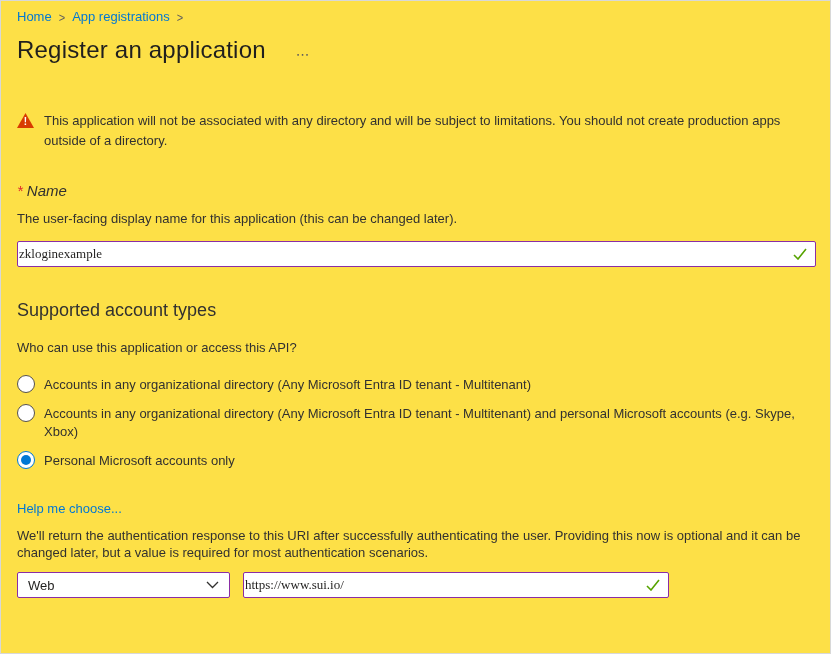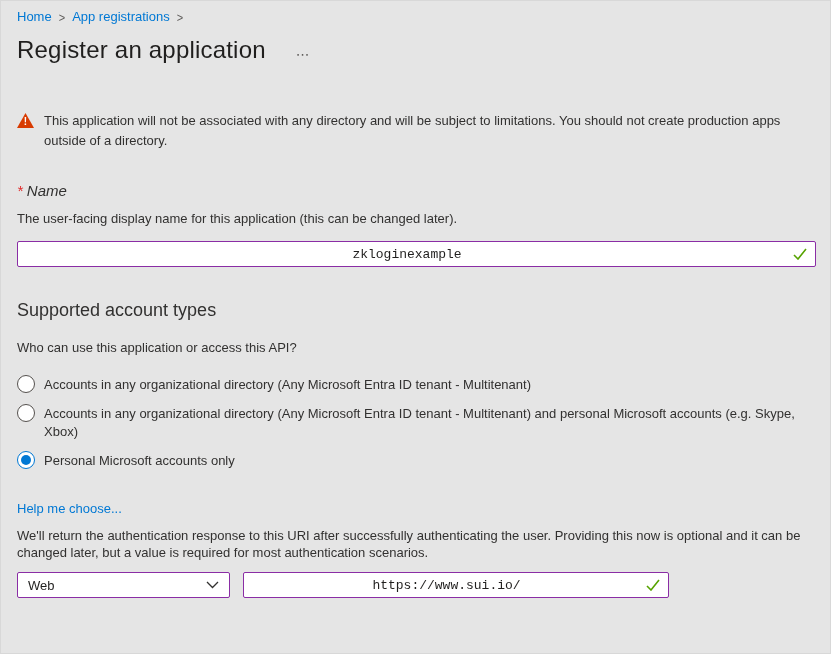--- a/index.html
+++ b/index.html
@@ -6,21 +6,21 @@
   html, body { background: #ffffff; }
   body {
     font-family: "Liberation Sans", "DejaVu Sans", sans-serif;
     color: #323130;
     width: 831px;
   }
   .page {
     width: 831px;
     height: 654px;
     border: 1px solid #d8d8d8;
-    background: #e5e5e5;
+    background: #fde047;
     padding: 8px 16px 0 16px;
     overflow: hidden;
   }
 
   
   .breadcrumb { font-size: 13px; display: flex; align-items: center; gap: 7px; }
   .breadcrumb a { color: #0078d4; text-decoration: none; cursor: pointer; }
   .crumb-sep { color: #605e5c; font-size: 11px; transform: scaleY(1.15); display: inline-block; }
 
   
@@ -45,23 +45,23 @@
   
   .field-label { margin-top: 31px; font-size: 15px; color: #323130; font-style: italic; }
   .required-mark { color: #e02b2b; margin-right: 4px; }
   .field-desc { margin-top: 11px; font-size: 13px; line-height: 17px; color: #323130; max-width: 790px; }
 
   
   .input-wrap { position: relative; margin-top: 14px; }
   .text-input {
     width: 100%; height: 26px;
     border: 1px solid #8a2da5; border-radius: 2px;
-    font-family: Liberation Mono, monospace;
+    font-family: Liberation Serif, serif;
     font-size: 13px; color: #201f1e;
-    padding: 0 28px 0 9px; outline: none; background: #fff; text-align: center;
+    padding: 0 28px 0 1px; outline: none; background: #fff;
   }
   .check-icon {
     position: absolute; right: 9px; top: 50%; transform: translateY(-50%);
     width: 14px; height: 12px; pointer-events: none;
   }
   .name-input-wrap { width: 799px; }
 
   
   .section-heading { font-size: 18px; font-weight: 400; color: #323130; }
   .heading-accounts { margin-top: 33px; }

